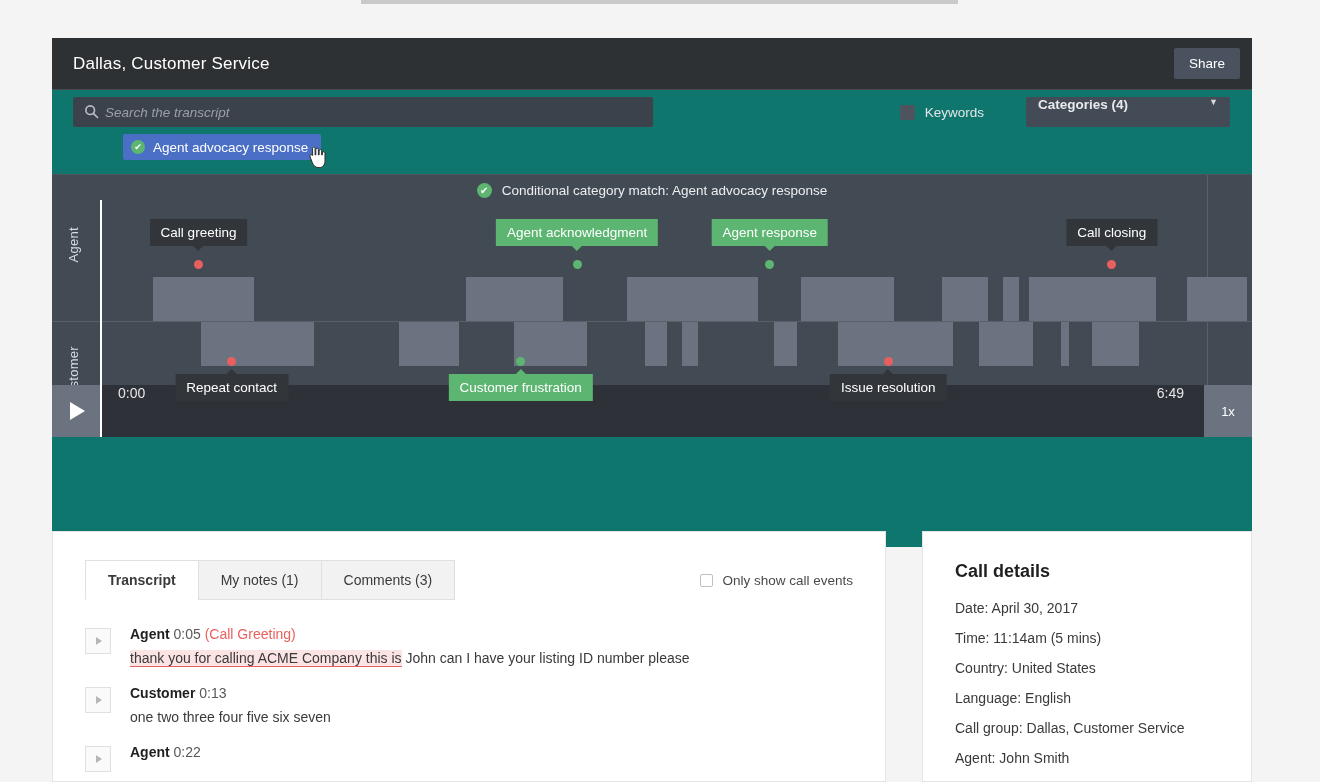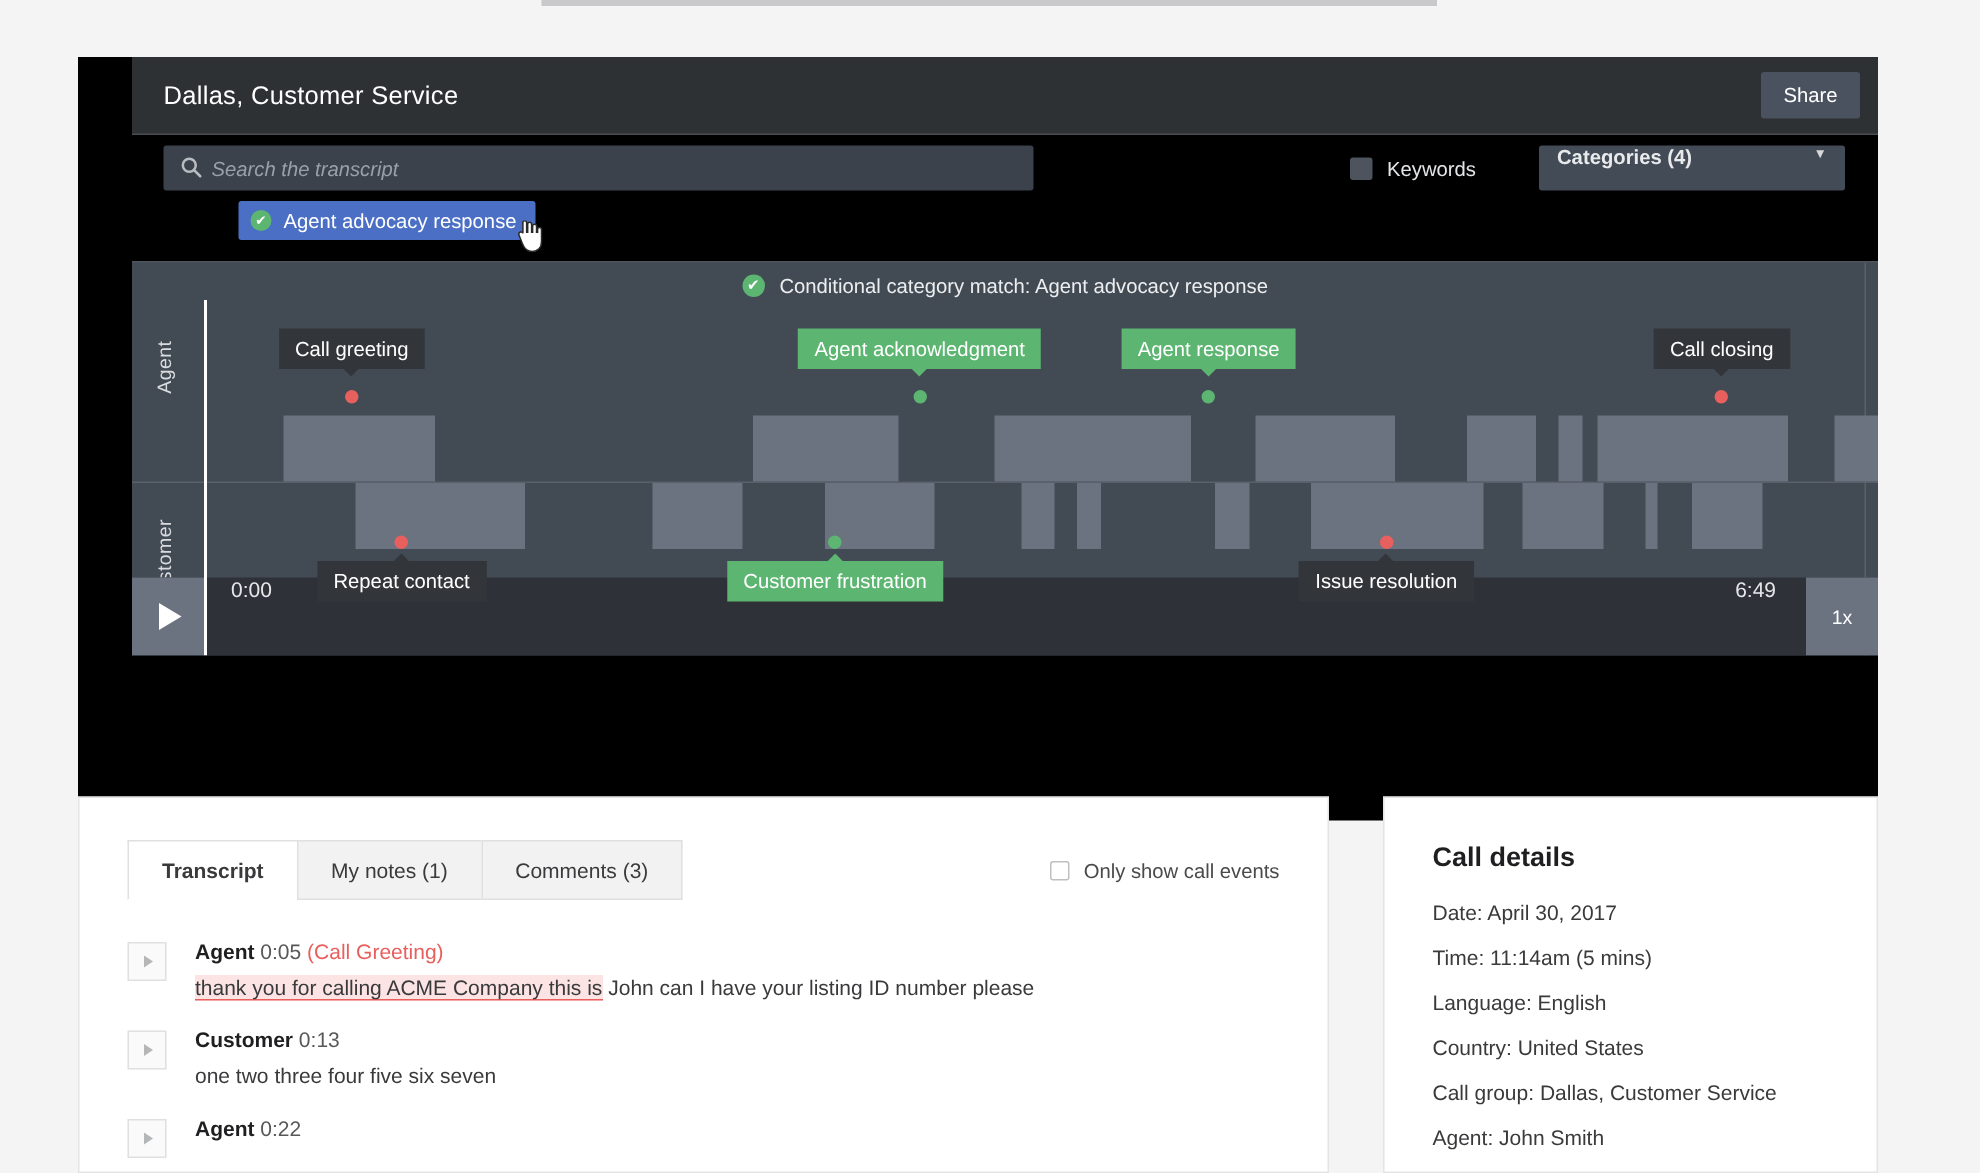--- a/index.html
+++ b/index.html
@@ -15,22 +15,21 @@
   .top-strip {
     position: absolute; left: 361px; top: 0px;
     width: 597px; height: 4px;
     background: #c9c9cb;
   }
 
   
   .player-card {
     position: absolute; left: 52px; top: 38px;
     width: 1200px; height: 509px;
-    background: #000000;
-    padding-left: 36px;
+    background: #0f766e;
   }
   .player-header {
     height: 52px; background: #2e3134;
     display: flex; align-items: center;
     padding: 0 12px 0 21px;
     border-bottom: 1px solid #4a4d50;
   }
   .player-title {
     color: #ffffff; font-size: 17px; letter-spacing: .2px;
     flex: 1;
@@ -430,18 +429,18 @@
         </div>
       </div>
     </div>
 </div>
 
 <div class="details-card">
   <div class="det-title">Call details</div>
   <div id="det-rows">
       <div class="det-row">Date: April 30, 2017</div>
       <div class="det-row">Time: 11:14am (5 mins)</div>
+      <div class="det-row">Country: United States</div>
       <div class="det-row">Language: English</div>
-      <div class="det-row">Country: United States</div>
       <div class="det-row">Call group: Dallas, Customer Service</div>
       <div class="det-row">Agent: John Smith</div>
     </div>
 </div>
 
 </body></html>

